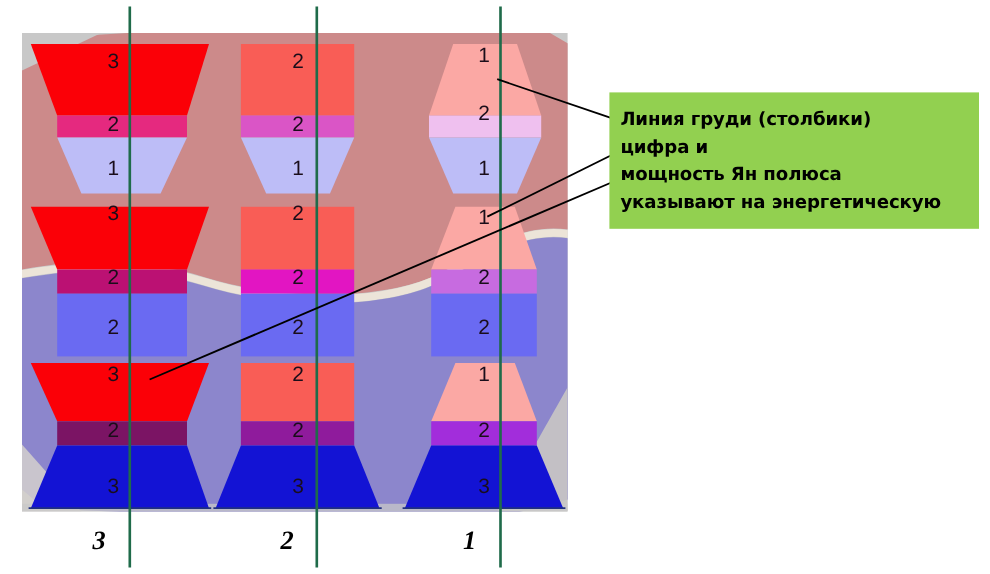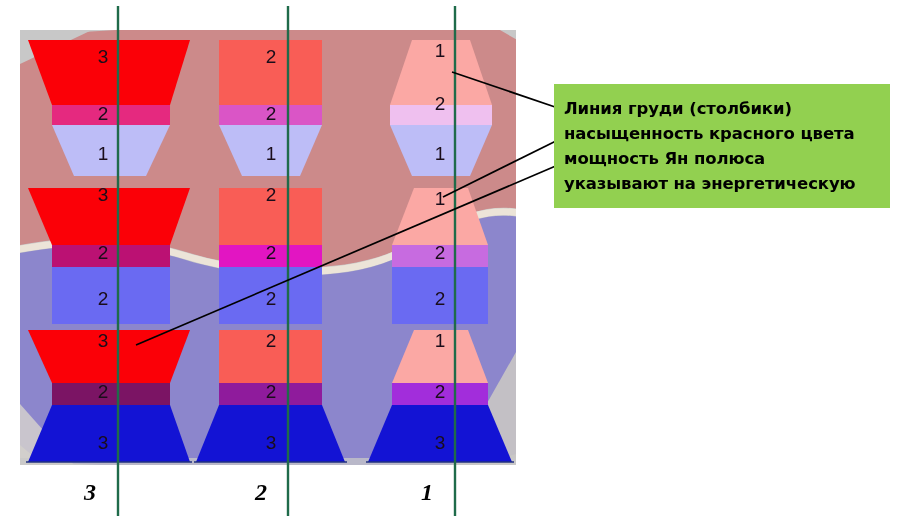--- a/index.html
+++ b/index.html
@@ -215,18 +215,18 @@
   <div class="cell-num" style="left:425px; top:330px;">1</div>
   <div class="cell-num" style="left:425px; top:381px;">2</div>
   <div class="cell-num" style="left:425px; top:432px;">3</div>
 
   <div class="axis-label" id="axis-label-3">3</div>
   <div class="axis-label" id="axis-label-2">2</div>
   <div class="axis-label" id="axis-label-1">1</div>
 
   <div id="annotation-box">
     <div class="ann-line">Линия груди (столбики)</div>
-    <div class="ann-line">насыщенность красного цвета</div>
+    <div class="ann-line">цифра и</div>
     <div class="ann-line">мощность Ян полюса</div>
     <div class="ann-line">указывают на энергетическую</div>
   </div>
 
 </div>
 
 </body></html>

